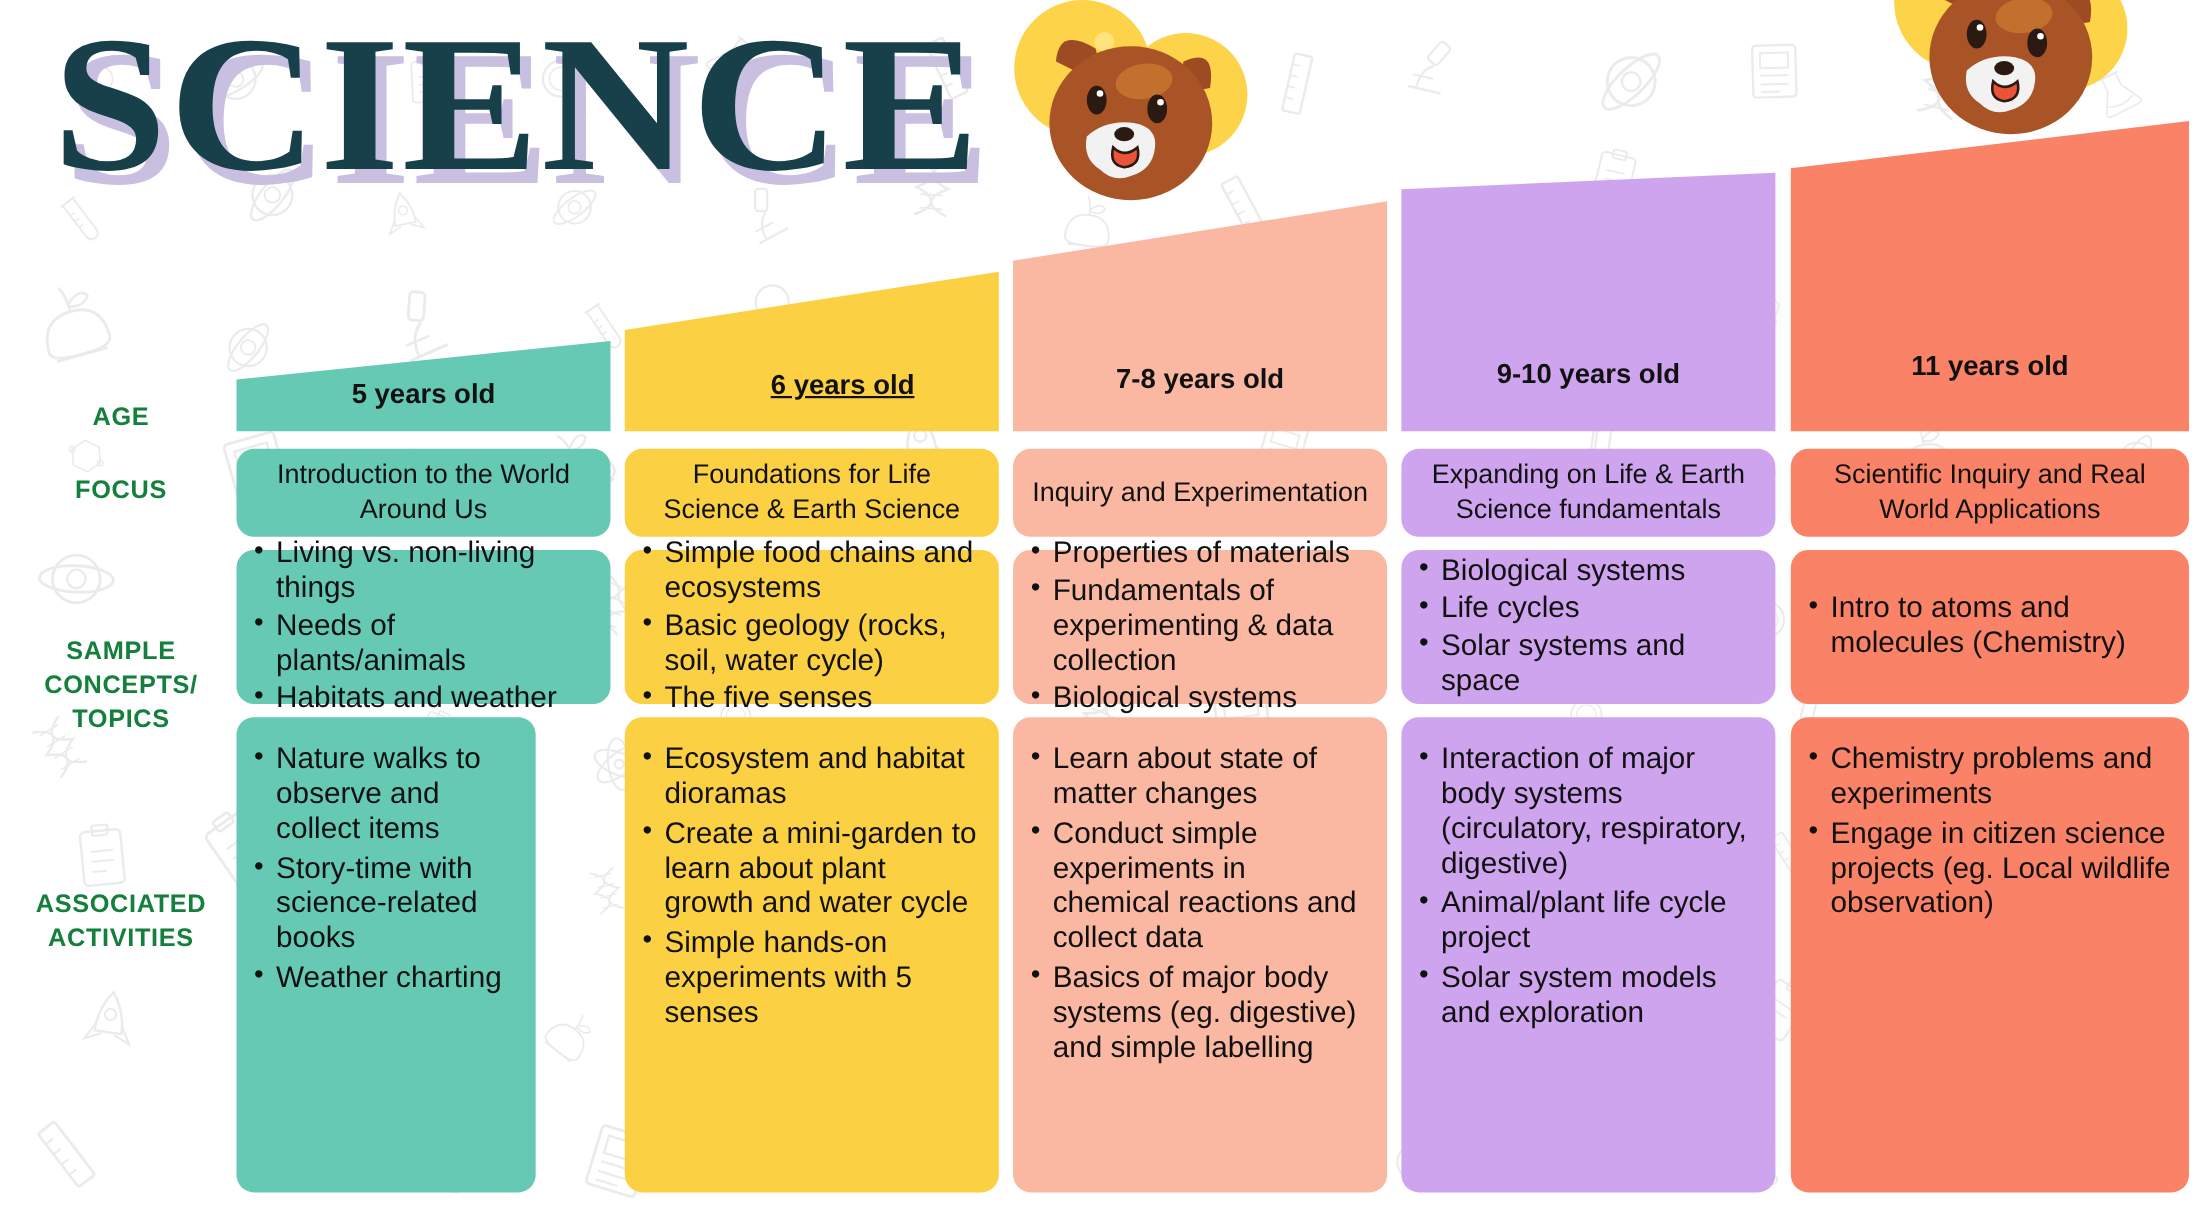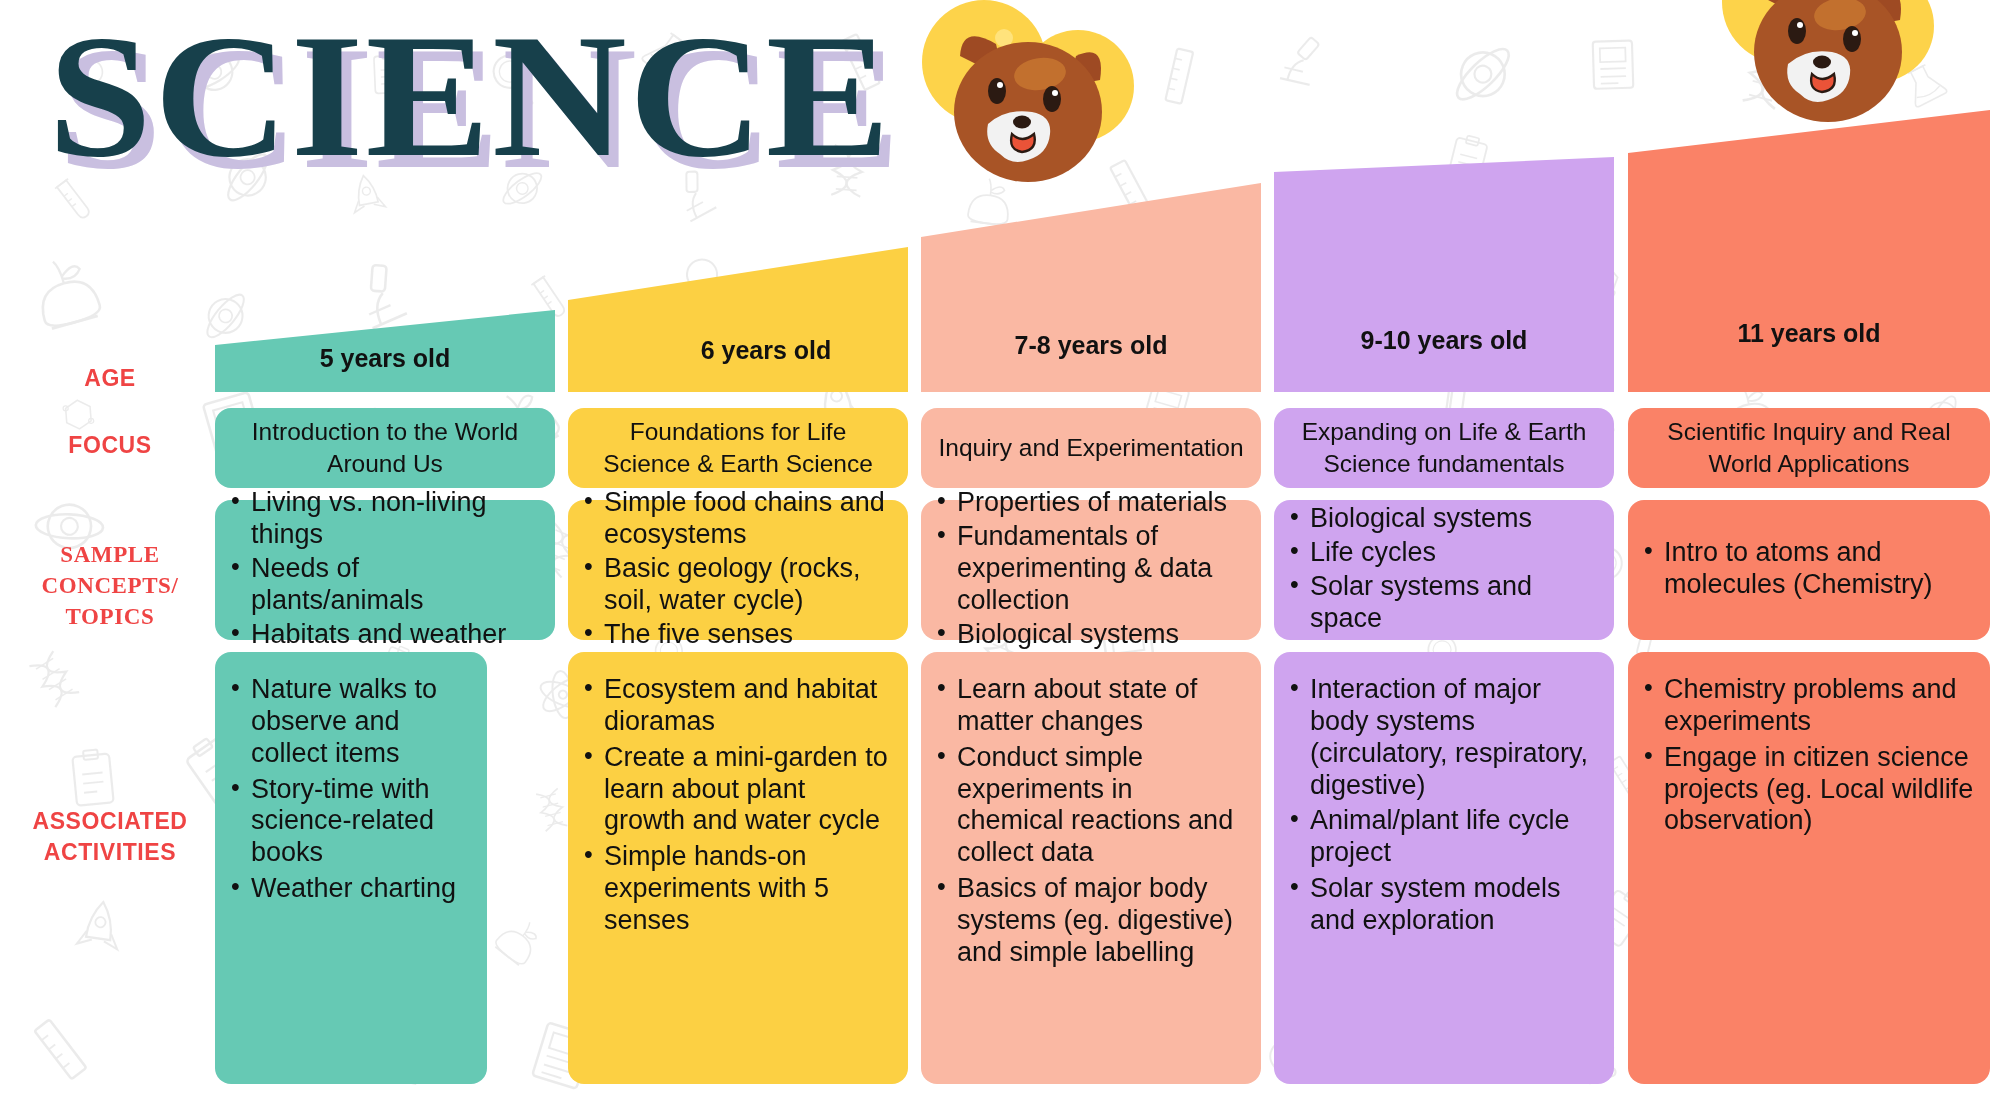--- a/index.html
+++ b/index.html
@@ -60,26 +60,26 @@
   }
   .row-label {
     position: absolute;
     z-index: 7;
     width: 200px;
     text-align: center;
     font-weight: 700;
     font-size: 23px;
     letter-spacing: 0.6px;
     line-height: 1.34;
-    color: #ef4444;
+    color: #15803d;
     left: 10px;
   }
   #label-age     { top: 363px; }
   #label-focus   { top: 430px; }
-  #label-sample  { top: 540px; font-family: Liberation Serif, serif; }
+  #label-sample  { top: 576px; }
   #label-assoc   { top: 806px; }
 
   
   #grid-svg { position: absolute; left:0; top:0; width:2000px; height:1100px; z-index:6; }
 
   .hdr-text {
     position: absolute;
     z-index: 7;
     text-align: center;
     font-weight: 700;
@@ -420,21 +420,21 @@
         <li>Habitats and weather</li>
       </ul>
     </div>
     <div class="cell cell-list" style="left: 215px; top: 652px; width: 272px; height: 432px; background: rgb(102, 201, 180); display: flex; align-items: flex-start; padding-top: 22px;">
       <ul>
         <li style="margin-bottom: 4px;">Nature walks to observe and collect items</li>
         <li style="margin-bottom: 4px;">Story-time with science-related books</li>
         <li style="margin-bottom: 4px;">Weather charting</li>
       </ul>
     </div>
-    <div class="hdr-text" style="left: 568px; width: 396px; top: 335px;">6 years old</div>
+    <div class="hdr-text" style="left: 568px; width: 396px; top: 335px; text-decoration: underline;">6 years old</div>
     <div class="cell cell-focus" style="left: 568px; top: 408px; width: 340px; height: 80px; background: rgb(252, 208, 67);">Foundations for Life Science &amp; Earth Science</div>
     <div class="cell cell-list" style="left: 568px; top: 500px; width: 340px; height: 140px; background: rgb(252, 208, 67); display: flex; align-items: center;">
       <ul>
         <li>Simple food chains and ecosystems</li>
         <li>Basic geology (rocks, soil, water cycle)</li>
         <li>The five senses</li>
       </ul>
     </div>
     <div class="cell cell-list" style="left: 568px; top: 652px; width: 340px; height: 432px; background: rgb(252, 208, 67); display: flex; align-items: flex-start; padding-top: 22px;">
       <ul>

